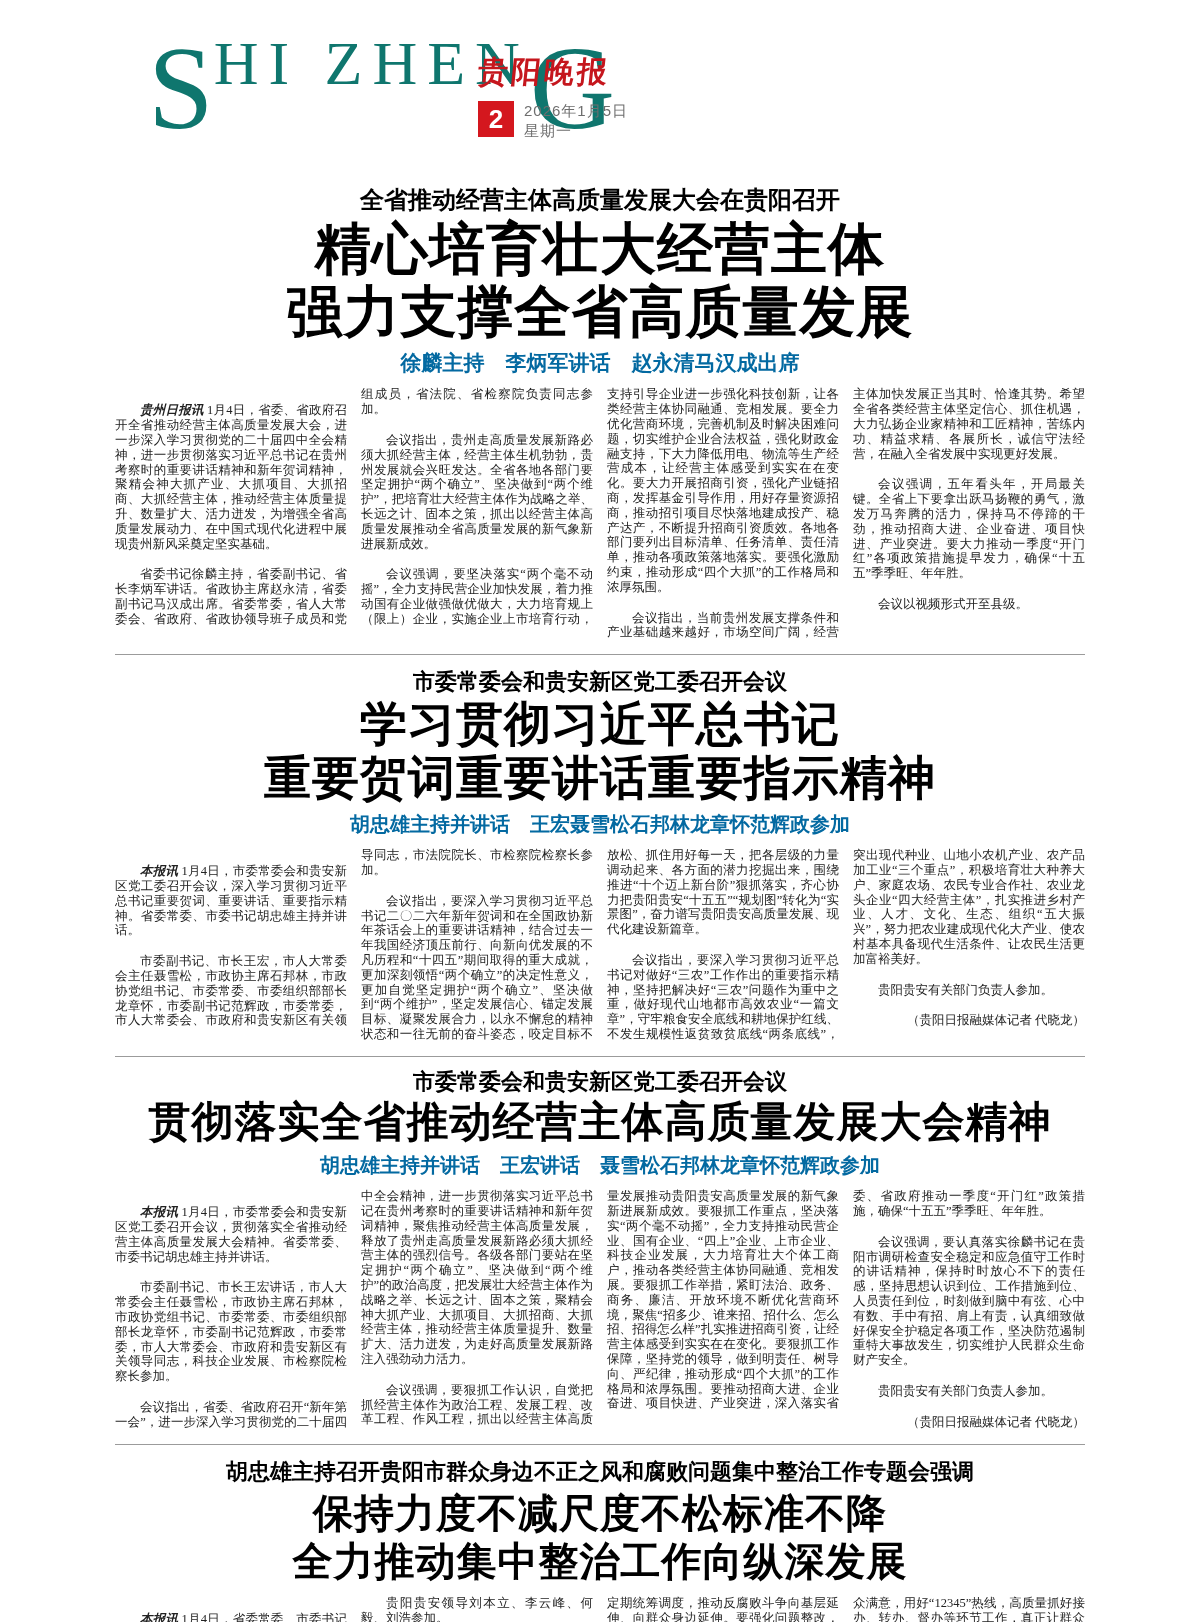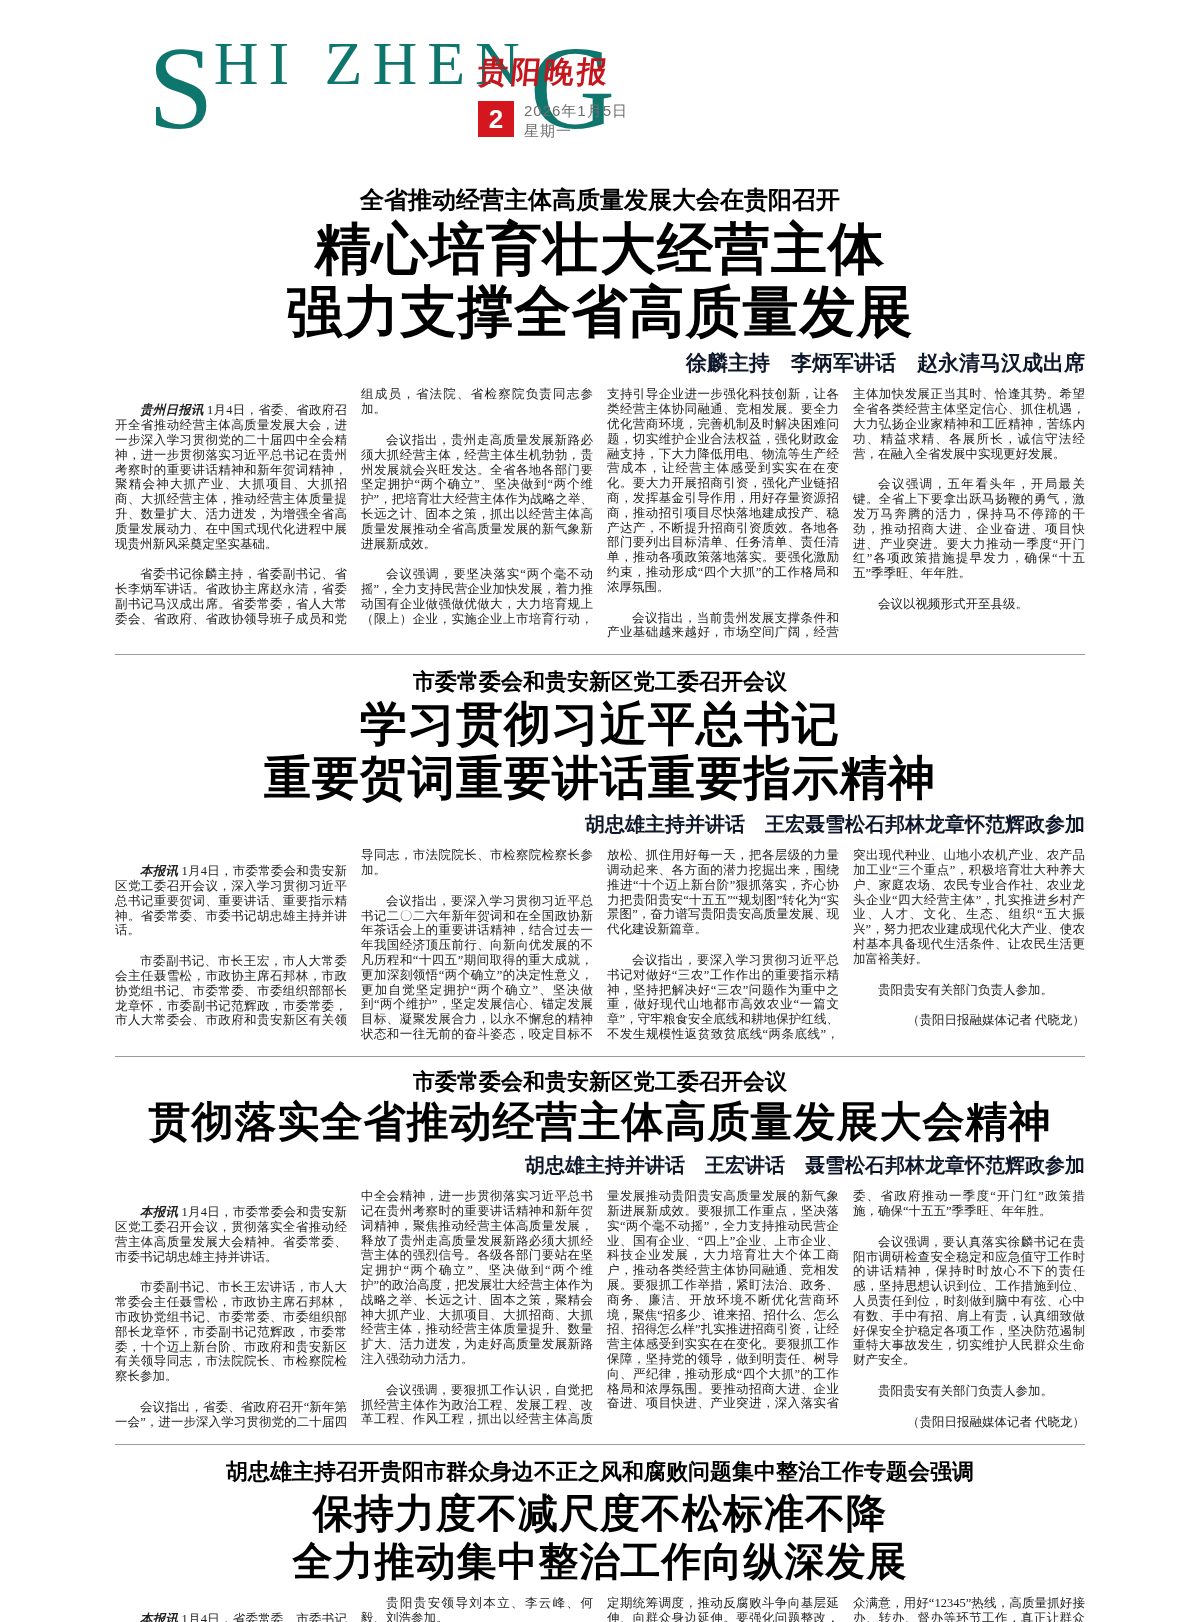--- a/index.html
+++ b/index.html
@@ -20,21 +20,21 @@
   .paper-name { font-family:"Liberation Serif", serif; font-weight:700; font-size:30px; color:#c5161d; transform:skewX(-6deg); letter-spacing:3px; }
   .paper-meta { display:flex; align-items:flex-start; margin-top:8px; }
   .page-badge { width:36px; height:36px; background:#d4171e; color:#fff; font-family:"Liberation Sans", sans-serif; font-weight:700; font-size:26px; display:flex; align-items:center; justify-content:center; margin-right:10px; }
   .date-lines { font-family:"Liberation Sans", sans-serif; font-size:15px; color:#6e6e6e; line-height:1.35; letter-spacing:1px; }
 
   
   .content { padding:0 115px; }
   .article { padding:2px 0 10px 0; }
   .kicker { text-align:center; font-family:"Liberation Sans", sans-serif; font-weight:700; color:#000; }
   .headline { text-align:center; font-family:"Liberation Sans", sans-serif; font-weight:900; color:#000; letter-spacing:1px; }
-  .byline { text-align:right; font-family:"Liberation Sans", sans-serif; font-weight:700; color:#0f172a; }
+  .byline { text-align:center; font-family:"Liberation Sans", sans-serif; font-weight:700; color:#0369a1; }
 
   .a1 .kicker { font-size:24px; margin:4px 0 2px; }
   .a1 .headline { font-size:56px; line-height:1.12; }
   .a1 .byline { font-size:21px; margin:6px 0 10px; }
 
   .a2 .kicker { font-size:22px; margin:8px 0 0; }
   .a2 .headline { font-size:47px; line-height:1.15; }
   .a2 .byline { font-size:20px; margin:6px 0 10px; }
 
   .a3 .kicker { font-size:22px; margin:6px 0 0; }
@@ -119,21 +119,21 @@
     <hr class="divider">
 
     <div class="article a3">
       <div class="kicker">市委常委会和贵安新区党工委召开会议</div>
       <div class="headline">
         <div>贯彻落实全省推动经营主体高质量发展大会精神</div>
       </div>
       <div class="byline">胡忠雄主持并讲话　王宏讲话　聂雪松石邦林龙章怀范辉政参加</div>
       <div class="body-cols">
           <p><b class="dateline">本报讯 </b>1月4日，市委常委会和贵安新区党工委召开会议，贯彻落实全省推动经营主体高质量发展大会精神。省委常委、市委书记胡忠雄主持并讲话。</p>
-          <p>市委副书记、市长王宏讲话，市人大常委会主任聂雪松，市政协主席石邦林，市政协党组书记、市委常委、市委组织部部长龙章怀，市委副书记范辉政，市委常委，十个迈上新台阶、市政府和贵安新区有关领导同志，市法院院长、市检察院检察长参加。</p>
+          <p>市委副书记、市长王宏讲话，市人大常委会主任聂雪松，市政协主席石邦林，市政协党组书记、市委常委、市委组织部部长龙章怀，市委副书记范辉政，市委常委，市人大常委会、市政府和贵安新区有关领导同志，科技企业发展、市检察院检察长参加。</p>
           <p>会议指出，省委、省政府召开“新年第一会”，进一步深入学习贯彻党的二十届四中全会精神，进一步贯彻落实习近平总书记在贵州考察时的重要讲话精神和新年贺词精神，聚焦推动经营主体高质量发展，释放了贵州走高质量发展新路必须大抓经营主体的强烈信号。各级各部门要站在坚定拥护“两个确立”、坚决做到“两个维护”的政治高度，把发展壮大经营主体作为战略之举、长远之计、固本之策，聚精会神大抓产业、大抓项目、大抓招商、大抓经营主体，推动经营主体质量提升、数量扩大、活力迸发，为走好高质量发展新路注入强劲动力活力。</p>
           <p>会议强调，要狠抓工作认识，自觉把抓经营主体作为政治工程、发展工程、改革工程、作风工程，抓出以经营主体高质量发展推动贵阳贵安高质量发展的新气象新进展新成效。要狠抓工作重点，坚决落实“两个毫不动摇”，全力支持推动民营企业、国有企业、“四上”企业、上市企业、科技企业发展，大力培育壮大个体工商户，推动各类经营主体协同融通、竞相发展。要狠抓工作举措，紧盯法治、政务、商务、廉洁、开放环境不断优化营商环境，聚焦“招多少、谁来招、招什么、怎么招、招得怎么样”扎实推进招商引资，让经营主体感受到实实在在变化。要狠抓工作保障，坚持党的领导，做到明责任、树导向、严纪律，推动形成“四个大抓”的工作格局和浓厚氛围。要推动招商大进、企业奋进、项目快进、产业突进，深入落实省委、省政府推动一季度“开门红”政策措施，确保“十五五”季季旺、年年胜。</p>
           <p>会议强调，要认真落实徐麟书记在贵阳市调研检查安全稳定和应急值守工作时的讲话精神，保持时时放心不下的责任感，坚持思想认识到位、工作措施到位、人员责任到位，时刻做到脑中有弦、心中有数、手中有招、肩上有责，认真细致做好保安全护稳定各项工作，坚决防范遏制重特大事故发生，切实维护人民群众生命财产安全。</p>
           <p>贵阳贵安有关部门负责人参加。</p>
           <p class="align-right">（贵阳日报融媒体记者 代晓龙）</p>
         </div>
     </div>
 
     <hr class="divider">
 

